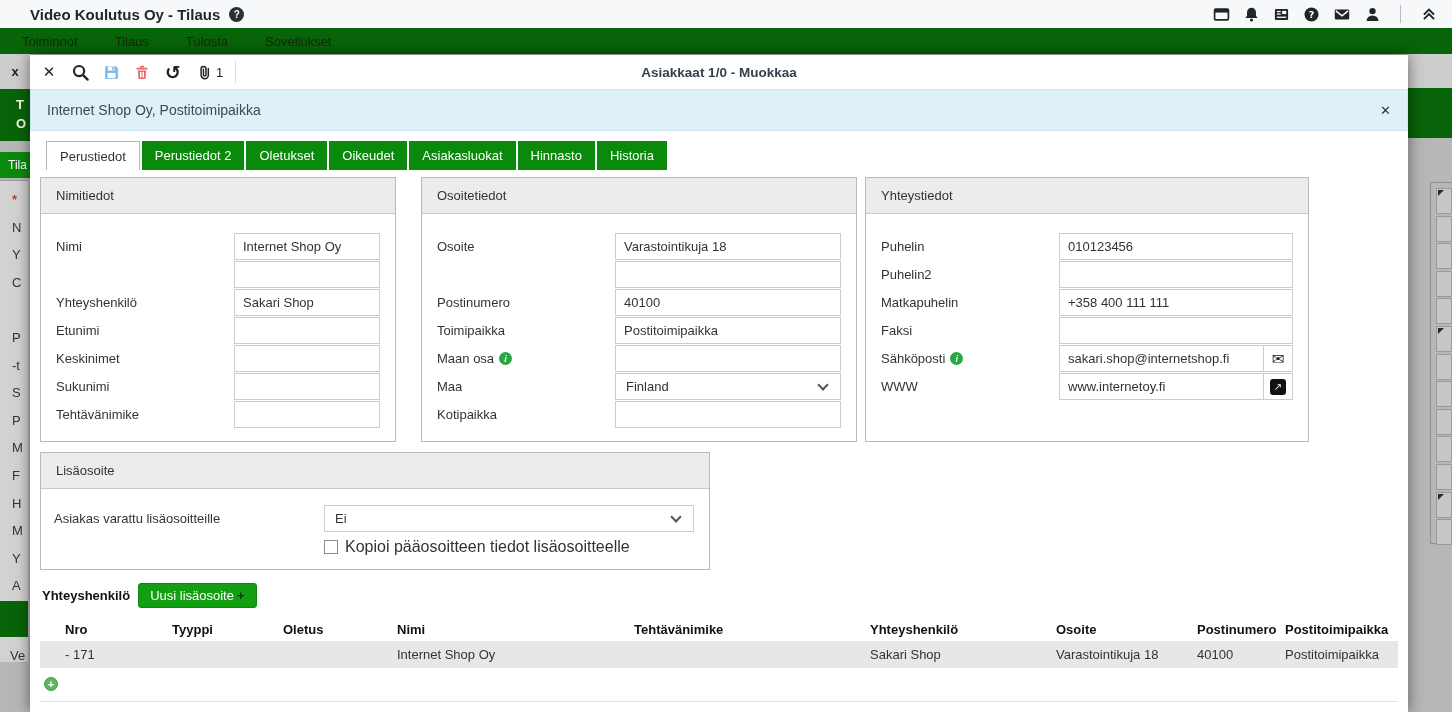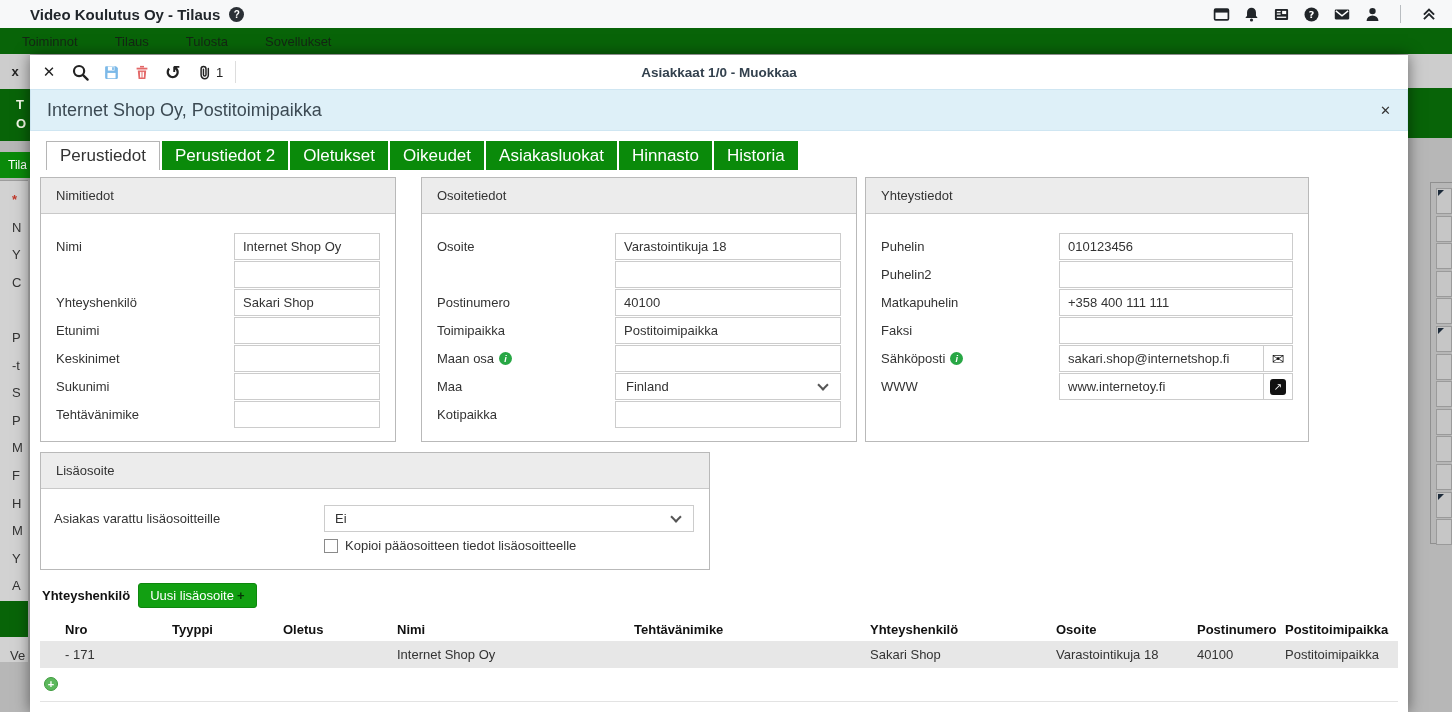--- a/index.html
+++ b/index.html
@@ -39,25 +39,25 @@
   .m-toolbar { height:34px; display:flex; align-items:center; position:relative; }
   .m-toolbar .tool { display:flex; align-items:center; justify-content:center; width:22px; height:22px; margin-left:9px; cursor:pointer; }
   .m-toolbar .tool:first-child { margin-left:8px; }
   .tool-x { font-size:15px; font-weight:bold; color:#222; }
   .tool-undo { font-size:19px; font-weight:bold; color:#222; line-height:1; }
   .clip-count { font-size:13px; color:#222; margin-left:1px; }
   .m-tb-divider { width:1px; height:22px; background:#ddd; margin-left:12px; }
   .m-title { position:absolute; left:0; right:0; text-align:center; font-size:13.5px; font-weight:bold; color:#33414e; pointer-events:none; }
 
   .m-infobar { height:42px; background:#def0f8; border:1px solid #cfe6f2; display:flex; align-items:center; padding:0 16px; }
-  .m-infobar .txt { font-size:18px; color:#3c4a53; }
+  .m-infobar .txt { font-size:14px; color:#3c4a53; }
   .m-infobar .close { margin-left:auto; font-size:13px; color:#333; cursor:pointer; }
 
   .m-tabs { display:flex; gap:2px; margin:10px 0 0 16px; height:29px; }
-  .m-tab { display:flex; align-items:center; padding:0 13px; font-size:17px; background:#0a8a0a; color:#fff; cursor:pointer;text-align:center; }
+  .m-tab { display:flex; align-items:center; padding:0 13px; font-size:13px; background:#0a8a0a; color:#fff; cursor:pointer;text-align:center; }
   .m-tab.active { background:#fff; color:#333; border:1px solid #b5b5b5; border-bottom:none; }
 
   .m-content { padding:7px 10px 0 10px; }
   .fs-row { display:flex; }
   .fieldset { border:1px solid #b9b9b9; height:265px; background:#fff; }
   .fs-nimi { width:356px; margin-right:25px; }
   .fs-osoite { width:436px; margin-right:8px; }
   .fs-yhteys { width:444px; }
   .fs-head { height:36px; background:#ececec; border-bottom:1px solid #c9c9c9; display:flex; align-items:center; padding-left:15px; font-size:13px; color:#333; }
   .fs-body { padding:19px 15px 0 15px; }
@@ -70,21 +70,21 @@
   .icon-btn { width:29px; height:27px; flex:none; border:1px solid #ccc; border-left:none; background:#fff; display:flex; align-items:center; justify-content:center; cursor:pointer; }
   .glyph-mail { font-size:15px; color:#111; }
   .ext-box { width:16px; height:16px; background:#111; border-radius:3px; color:#fff; font-size:10px; display:flex; align-items:center; justify-content:center; }
 
   .fs-lisa { width:670px; height:118px; margin-top:10px; border:1px solid #b9b9b9; }
   .fs-lisa .fs-body { padding:16px 13px 0 13px; }
   .fs-lisa .flabel { width:270px; }
   .lisa-select { width:370px; flex:none; }
   .chk-row { display:flex; align-items:center; margin:6px 0 0 270px; }
   .chk { width:14px; height:14px; border:1px solid #8a8a8a; background:#fff; flex:none; cursor:pointer; }
-  .chk-label { font-size:13px; color:#333; margin-left:7px; }
+  .chk-label { font-size:16px; color:#333; margin-left:7px; }
 
   .lo-bar { display:flex; align-items:center; margin:13px 0 0 2px; }
   .lo-title { font-size:13px; font-weight:bold; color:#111; }
   .lo-btn { margin-left:8px; background:#12a012; border:1px solid #0e870e; border-radius:3px; color:#fff; font-size:13px; font-family:inherit; padding:4px 11px; cursor:pointer; }
   .lo-btn .plus { font-weight:bold; color:#073807; margin-left:3px; }
 
   table.lo-table { width:1358px; border-collapse:collapse; table-layout:fixed; margin-top:9px; }
   .lo-table th { text-align:left; font-size:13px; font-weight:bold; color:#111; height:24px; vertical-align:middle; }
   .lo-table td { font-size:13px; color:#333; height:27px; vertical-align:middle; }
   .lo-table .c0 { padding-left:25px; }

